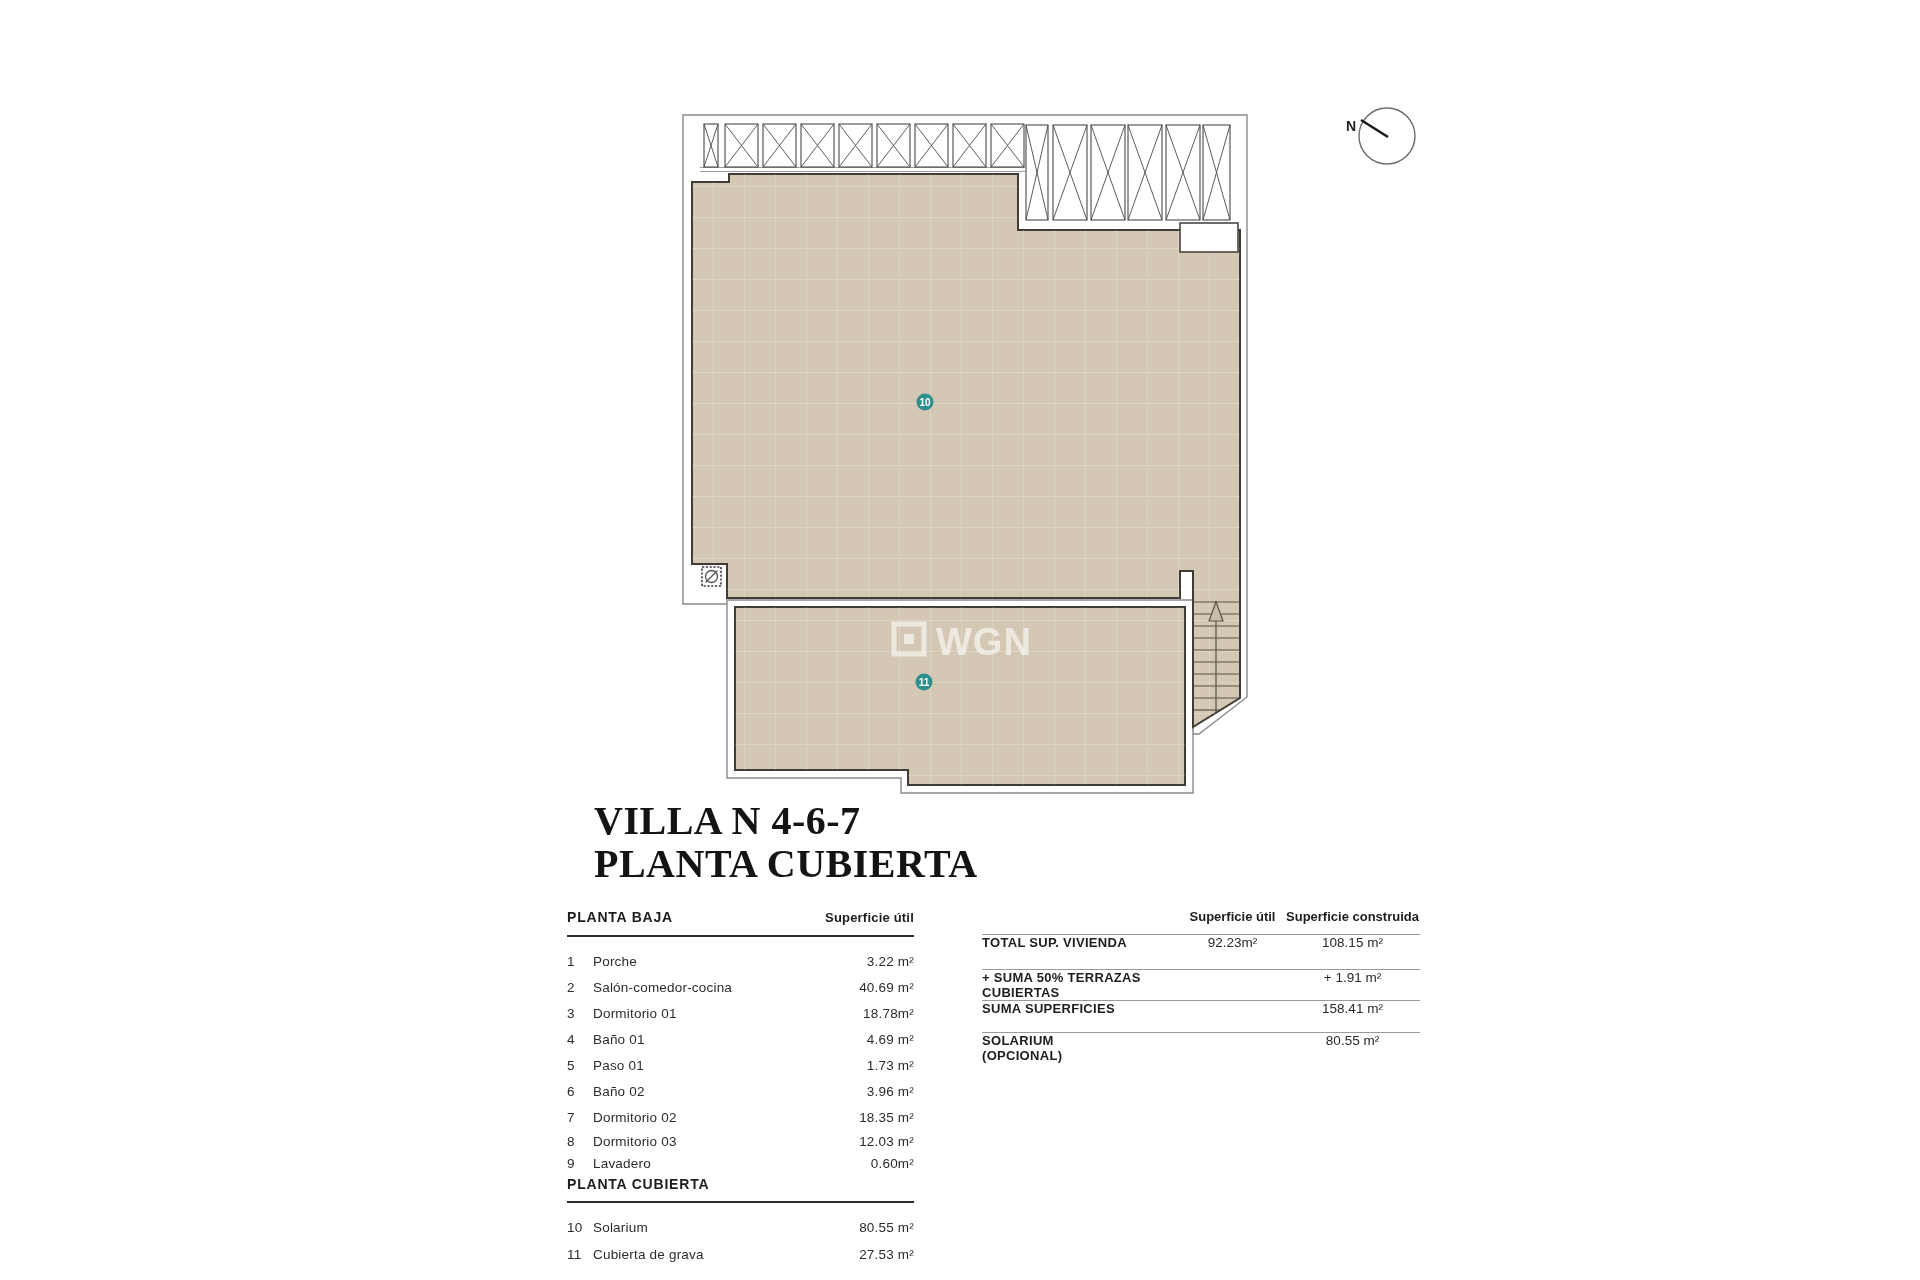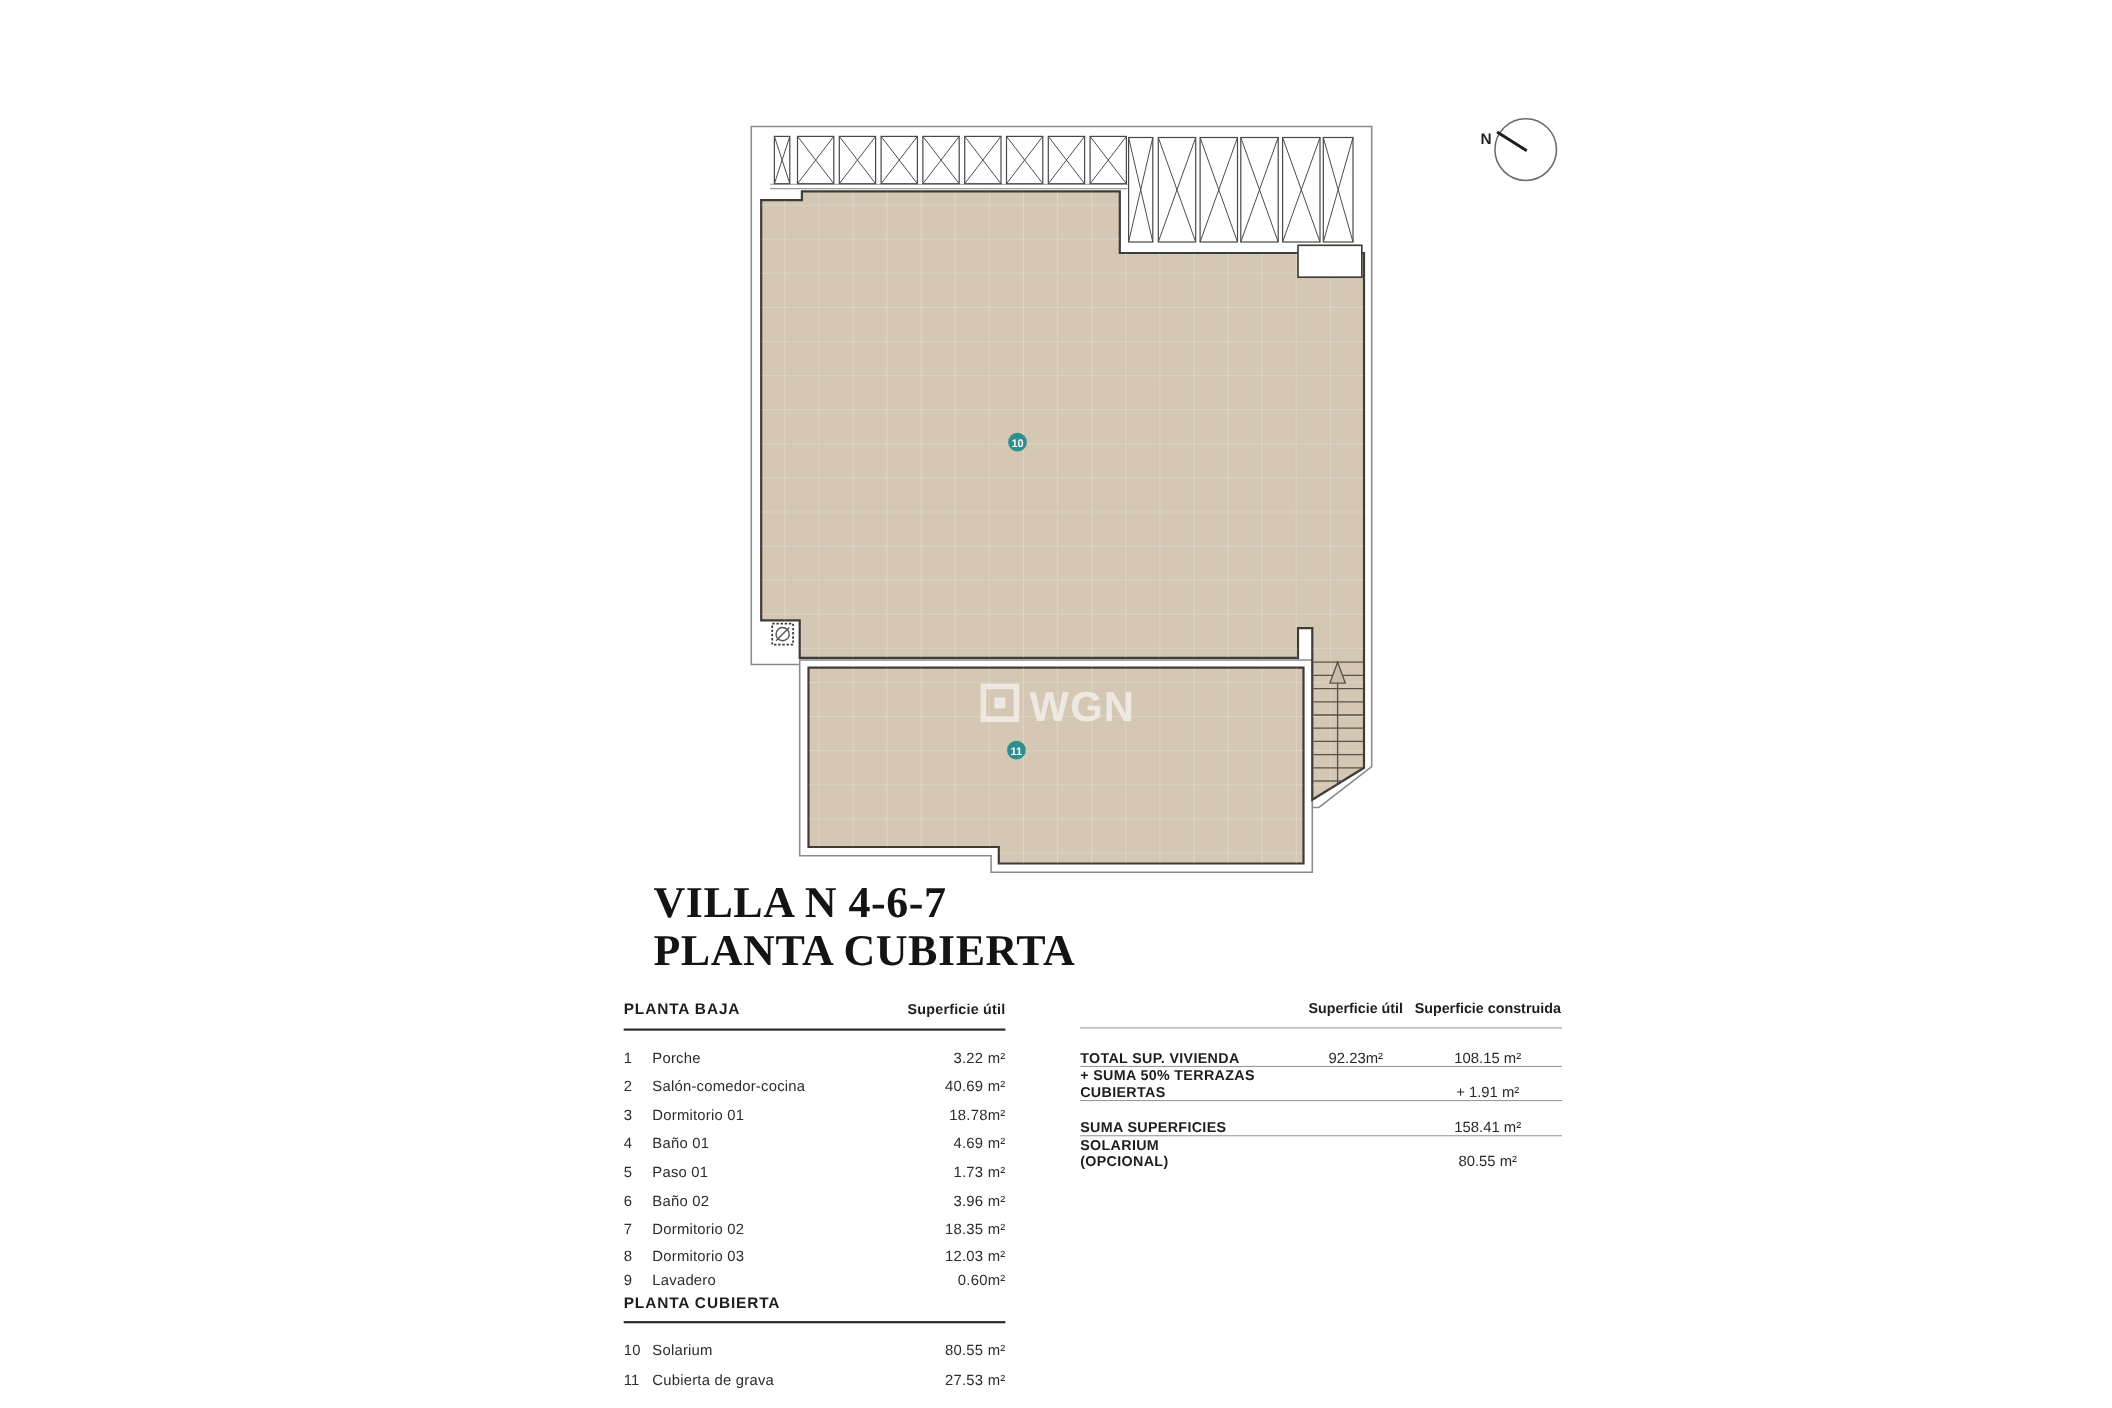--- a/index.html
+++ b/index.html
@@ -27,21 +27,21 @@
   .lt-head2{margin-top:2px;padding-bottom:9px;border-bottom:2px solid #2b2b2b;}
   .lt-rows2{margin-top:11px;}
   .lt-rows2 .lt-row{height:27px;}
 
   
   .summary{position:absolute;left:982px;top:909px;width:438px;color:#2a2a2a;font-size:13.5px;}
   .st-head{display:flex;align-items:flex-end;padding-bottom:10px;border-bottom:1px solid #9a9a9a;}
   .st-spacer{flex:1;}
   .st-col1{width:105px;text-align:center;font-weight:700;font-size:13px;color:#1d1d1d;}
   .st-col2{width:135px;text-align:center;font-weight:700;font-size:13px;color:#1d1d1d;}
-  .st-row{display:flex;align-items:flex-end;border-bottom:1px solid #9a9a9a;}
+  .st-row{display:flex;align-items:flex-start;border-bottom:1px solid #9a9a9a;}
   .st-row:last-child{border-bottom:none;gap:44px;}
   .st-row .st-label{flex:1;font-weight:700;font-size:13px;letter-spacing:.3px;color:#1d1d1d;}
   .st-val1{width:105px;text-align:center;}
   .st-val2{width:135px;text-align:center;}
   .h34{height:34px;} .h30{height:30px;} .h31{height:31px;}
 </style>
 </head>
 <body>
 
 <div class="page">

